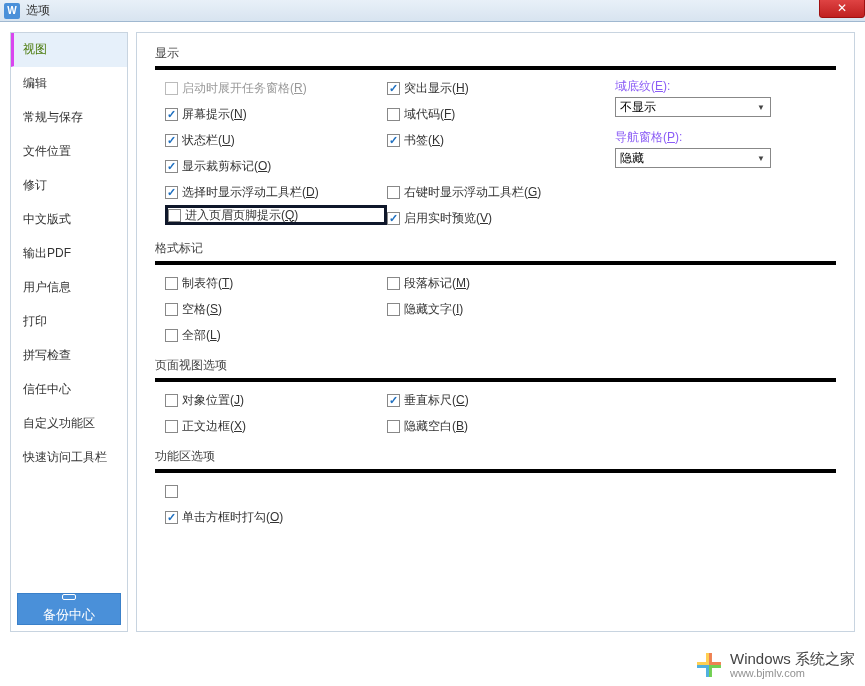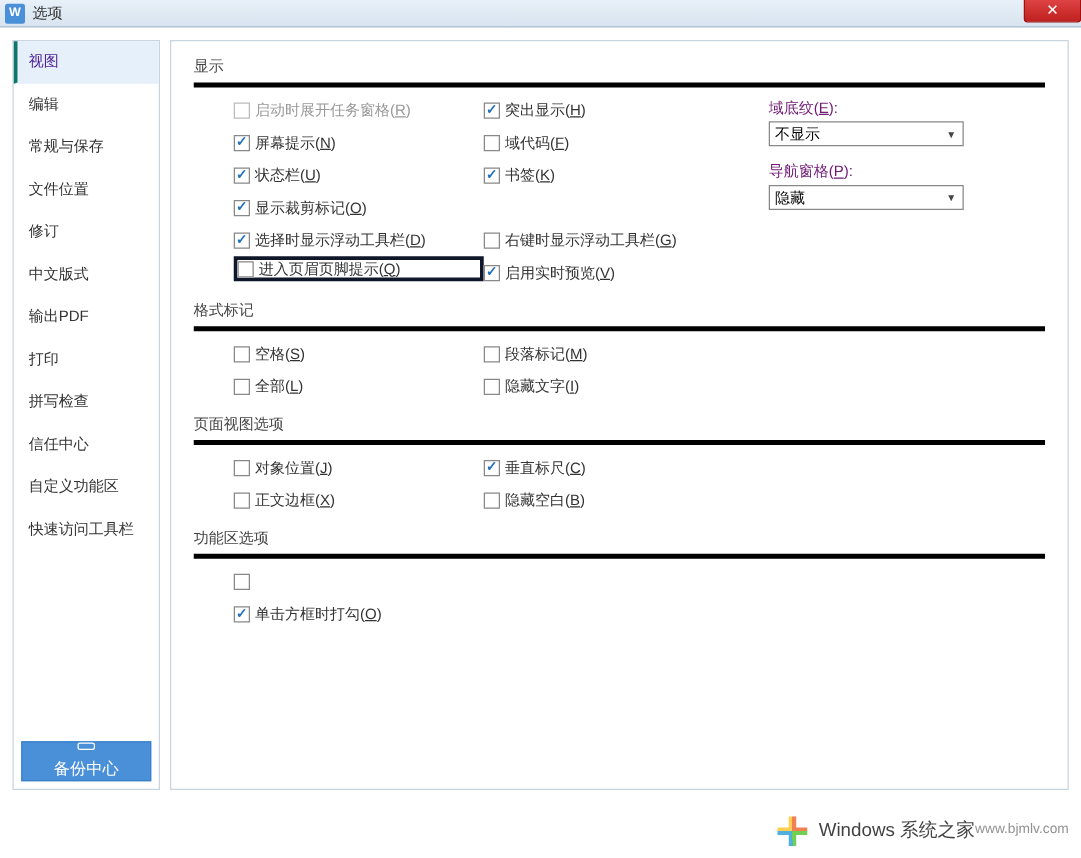--- a/index.html
+++ b/index.html
@@ -72,22 +72,22 @@
     }
     .sidebar-item {
       padding: 8px 12px;
       font-size: 12px;
       color: #333;
       cursor: pointer;
       border-bottom: 1px solid transparent;
     }
     .sidebar-item.active {
       background: #e6f0fa;
-      color: #4c1d95;
-      border-left: 3px solid #0f766e;
+      color: #4d7c0f;
+      border-left: 3px solid #d946ef;
       padding-left: 9px;
     }
     .sidebar-spacer {
       flex: 1;
     }
     .backup-btn {
       margin: 6px;
       height: 32px;
       background: #4a90d9;
       color: white;
@@ -147,21 +147,21 @@
     .col3 { width: 180px; }
     .checkbox-item {
       display: flex;
       align-items: center;
       gap: 4px;
       font-size: 12px;
       color: #333;
       height: 20px;
     }
     .checkbox-item.indent {
-      margin-left: 32px;
+      margin-left: 10px;
       text-align: right;
     }
     .checkbox {
       width: 13px;
       height: 13px;
       border: 1px solid #888;
       background: #fff;
       display: flex;
       align-items: center;
       justify-content: center;
@@ -177,21 +177,21 @@
     }
     .highlighted {
       border: 3px solid #0f172a;
       padding: 2px 8px 2px 0;
       margin-left: -3px;
       margin-top: -3px;
       margin-bottom: -3px;
     }
     .dropdown-label {
       font-size: 12px;
-      color: #701a75;
+      color: #8b5cf6;
       margin-bottom: 2px;
     }
     .dropdown {
       width: 156px;
       height: 20px;
       border: 1px solid #888;
       background: #fff;
       display: flex;
       align-items: center;
       padding: 0 4px;
@@ -231,20 +231,21 @@
     }
     .wm-logo::before {
       content: '';
       position: absolute;
       inset: 0;
       background: conic-gradient(#e74 0 25%, #6c4 25% 50%, #4ad 50% 75%, #fc4 75% 100%);
       clip-path: polygon(10% 40%, 40% 40%, 40% 10%, 60% 10%, 60% 40%, 90% 40%, 90% 60%, 60% 60%, 60% 90%, 40% 90%, 40% 60%, 10% 60%);
     }
     .wm-text {
       display: flex;
+      flex-direction: column;
       line-height: 1.1;
     }
     .wm-text-top {
       font-size: 15px;
       color: #333;
     }
     .wm-text-bottom {
       font-size: 11px;
       color: #888;
     }
@@ -264,20 +265,21 @@
 <div class="main-container">
   <div class="sidebar">
     <div id="sidebar-items">
         <div class="sidebar-item active">视图</div>
         <div class="sidebar-item">编辑</div>
         <div class="sidebar-item">常规与保存</div>
         <div class="sidebar-item">文件位置</div>
         <div class="sidebar-item">修订</div>
         <div class="sidebar-item">中文版式</div>
         <div class="sidebar-item">输出PDF</div>
+        <div class="sidebar-item">用户信息</div>
         <div class="sidebar-item">打印</div>
         <div class="sidebar-item">拼写检查</div>
         <div class="sidebar-item">信任中心</div>
         <div class="sidebar-item">自定义功能区</div>
         <div class="sidebar-item">快速访问工具栏</div>
       </div>
     <div class="sidebar-spacer"></div>
     <div class="backup-btn">
       <span class="backup-btn-icon"></span>
       <span>备份中心</span>
@@ -356,20 +358,24 @@
           </div>
       </div>
     </div>
 
     <div class="section">
       <div class="section-title">格式标记</div>
       <div class="options-grid">
         <div class="col1" id="format-col1">
             <div class="checkbox-item indent">
               <span class="checkbox"></span>
+              <span>制表符(<u>T</u>)</span>
+            </div>
+            <div class="checkbox-item indent">
+              <span class="checkbox"></span>
               <span>空格(<u>S</u>)</span>
             </div>
             <div class="checkbox-item indent">
               <span class="checkbox"></span>
               <span>全部(<u>L</u>)</span>
             </div>
           </div>
         <div class="col2" id="format-col2">
             <div class="checkbox-item">
               <span class="checkbox"></span>

